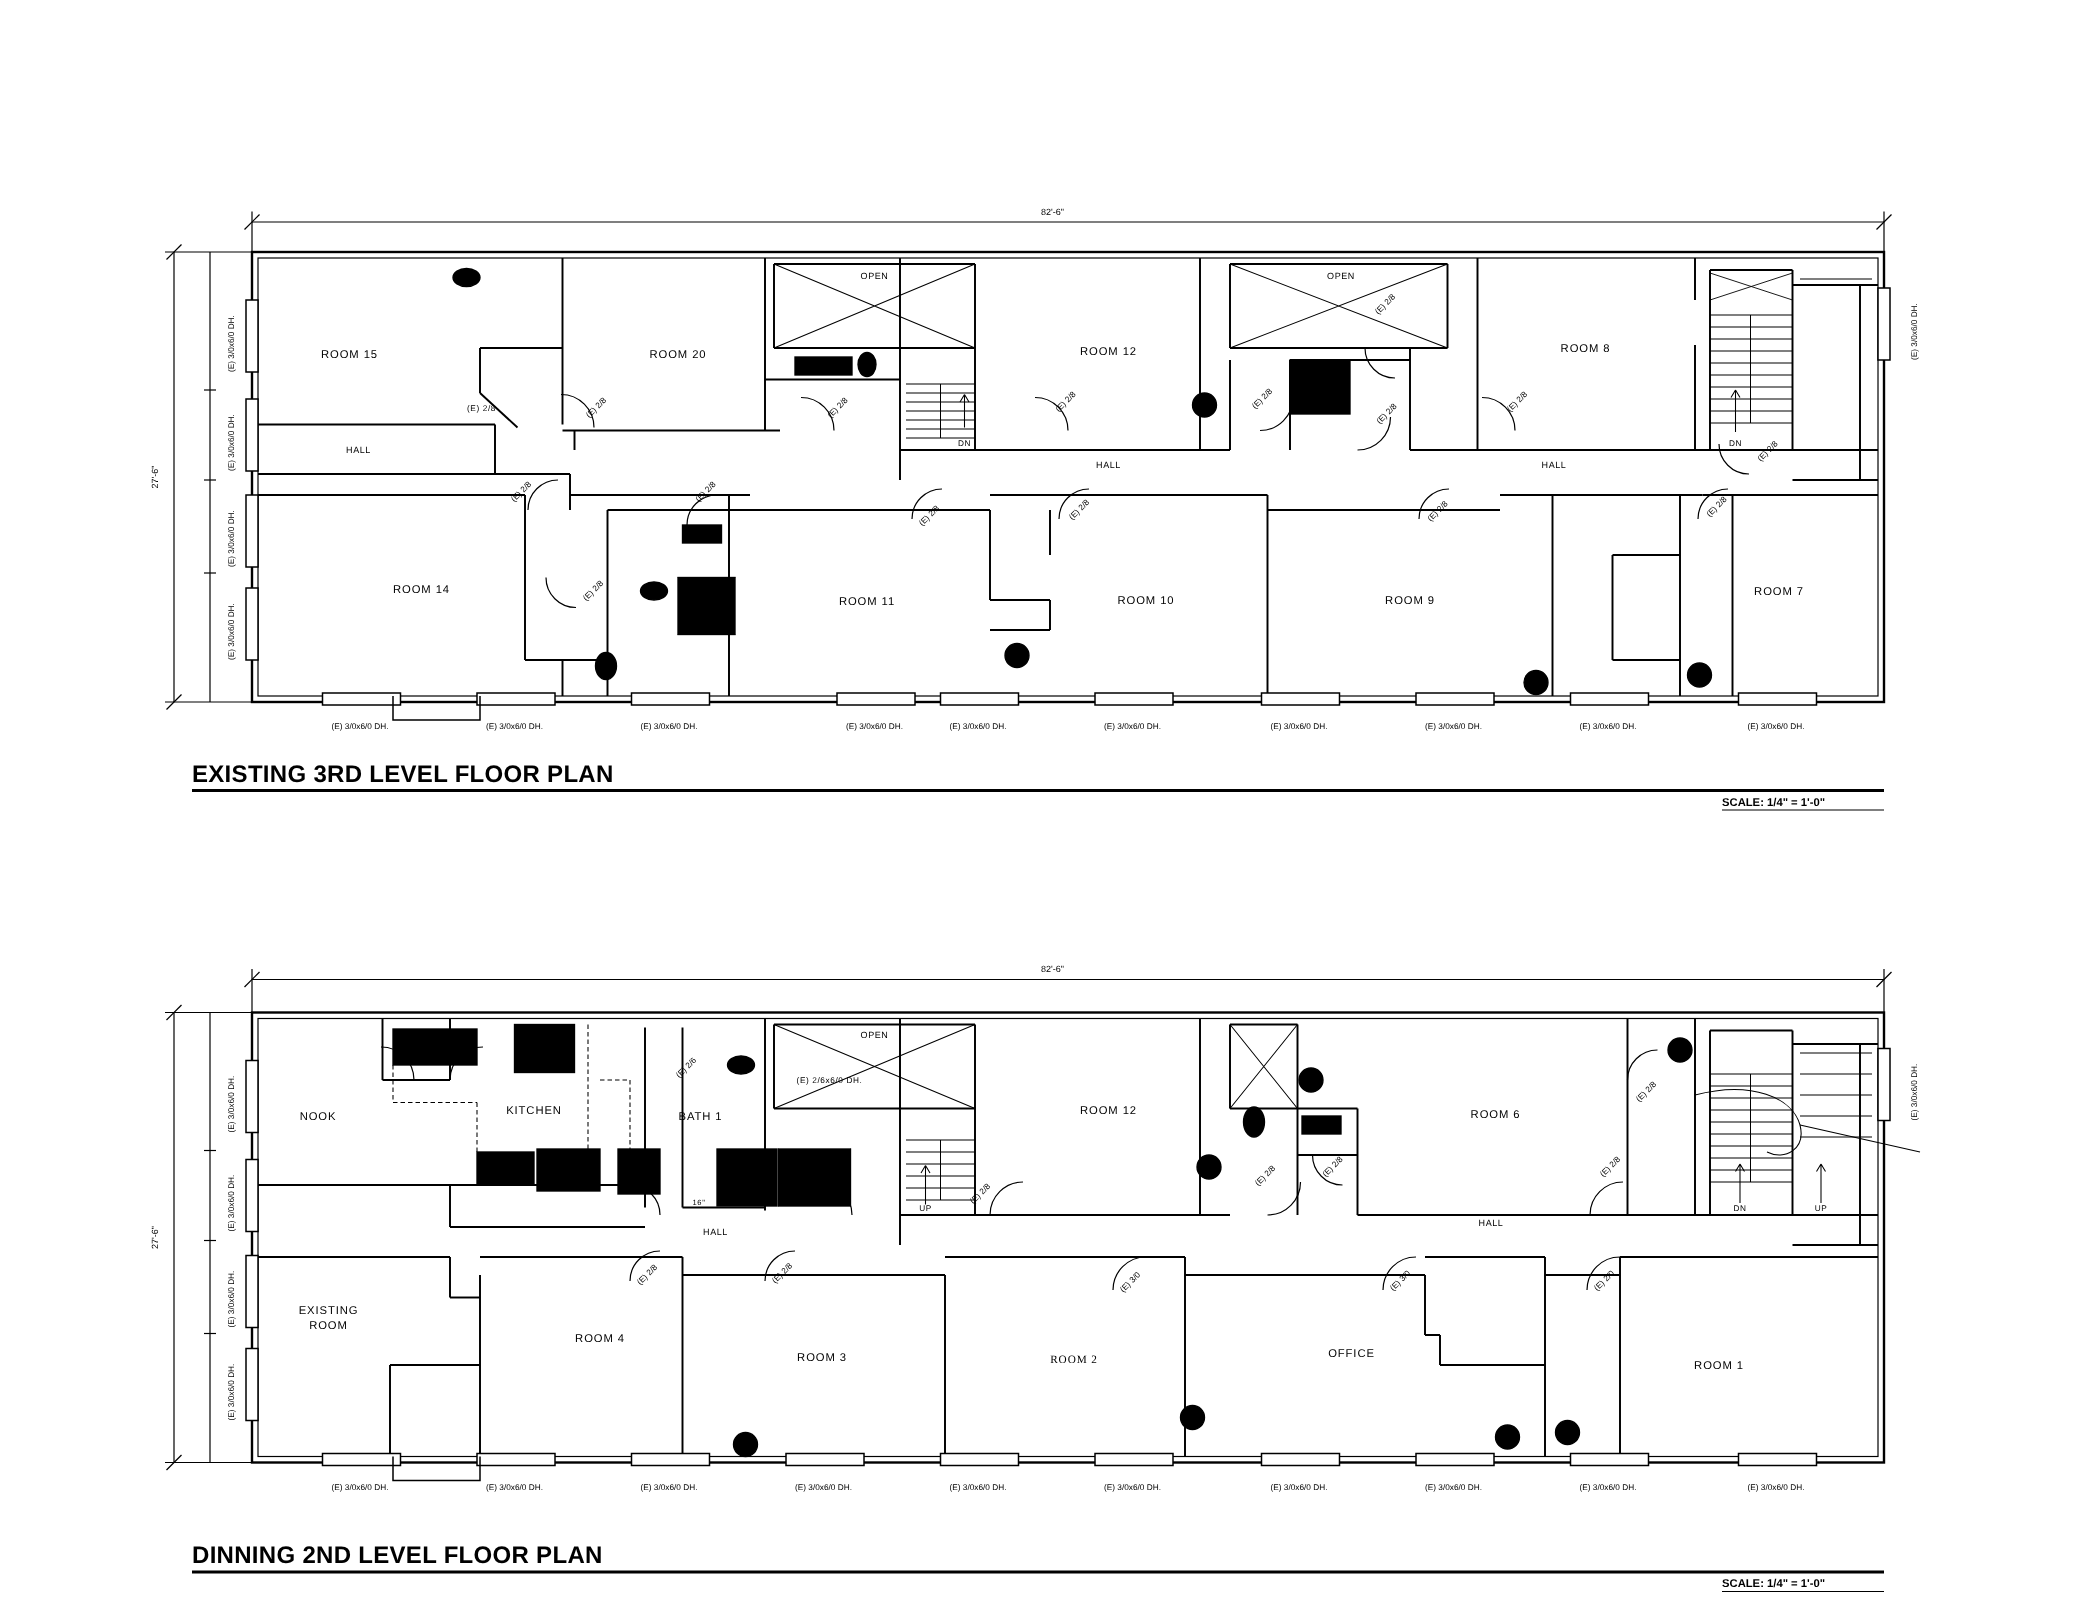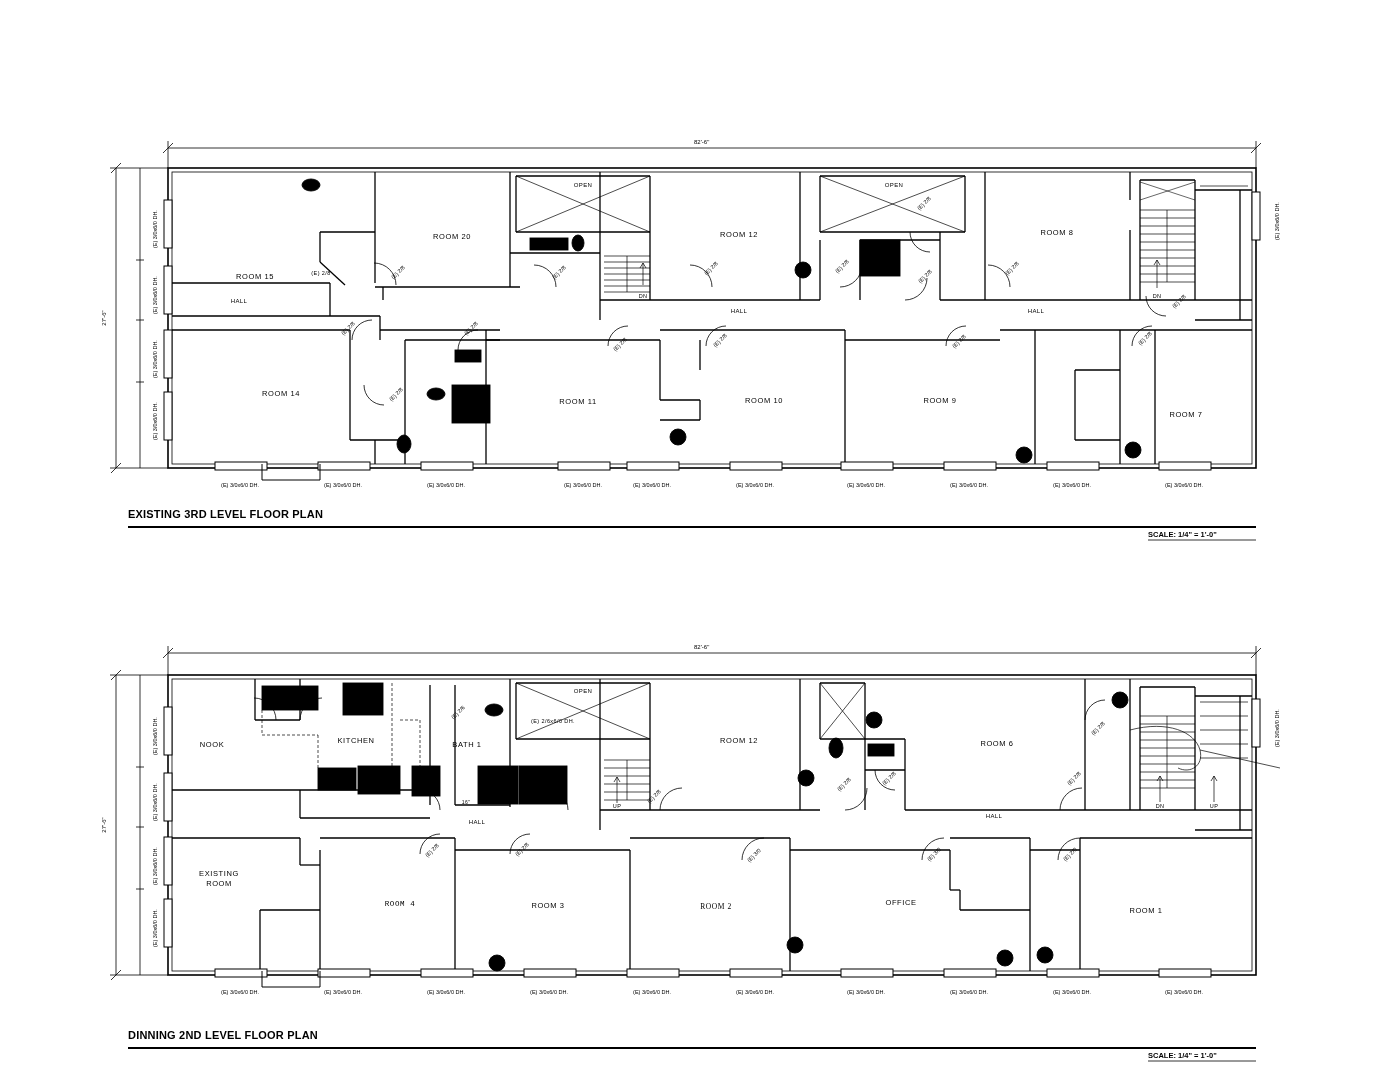--- a/index.html
+++ b/index.html
@@ -22,21 +22,21 @@
   .plan {
     position: absolute;
     left: 0;
     width: 1384px;
   }
   #plan-3rd { top: 0; height: 560px; }
   #plan-2nd { top: 520px; height: 560px; }
 
   .plan-title {
     position: absolute;
-    font-size: 11px;
+    font-size: 16px;
     font-weight: bold;
     letter-spacing: 0.2px;
     white-space: nowrap;
   }
   .scale-note {
     position: absolute;
     font-size: 7.5px;
     font-weight: bold;
     white-space: nowrap;
   }
@@ -305,29 +305,29 @@
     </g>
 
     <line x1="128" y1="527" x2="1256" y2="527" stroke="#000" stroke-width="2"></line>
     <line x1="1148" y1="540" x2="1256" y2="540" stroke="#000" stroke-width="0.8"></line>
   </svg>
 
   <div class="plan" id="plan-3rd">
     <div class="dim-label" style="left:692px; top:139px;">82'-6"</div>
     <div class="dim-label-v" style="left:84px; top:315px; width:40px; text-align:center;">27'-6"</div>
 
-    <div class="room-label" style="left:255px; top:236px;margin-top:40px;">ROOM 15</div>
+    <div class="room-label" style="left:233px; top:236px;">ROOM 15</div>
     <div class="room-label" style="left:452px; top:236px;">ROOM 20</div>
     <div class="room-label" style="left:739px; top:234px;">ROOM 12</div>
     <div class="room-label" style="left:1057px; top:232px;">ROOM 8</div>
     <div class="room-label" style="left:281px; top:393px;">ROOM 14</div>
     <div class="room-label" style="left:578px; top:401px;">ROOM 11</div>
     <div class="room-label" style="left:764px; top:400px;">ROOM 10</div>
     <div class="room-label" style="left:940px; top:400px;">ROOM 9</div>
-    <div class="room-label" style="left:1186px; top:414px;text-align:right;">ROOM 7</div>
+    <div class="room-label" style="left:1186px; top:394px;text-align:right;">ROOM 7</div>
 
     <div class="small-label" style="left:239px; top:301px;">HALL</div>
     <div class="small-label" style="left:739px; top:311px;">HALL</div>
     <div class="small-label" style="left:1036px; top:311px;">HALL</div>
 
     <div class="small-label" style="left:583px; top:185px; font-size:6px;">OPEN</div>
     <div class="small-label" style="left:894px; top:185px; font-size:6px;">OPEN</div>
 
     <div class="small-label" style="left:643px; top:296px; font-size:5.5px;">DN</div>
     <div class="small-label" style="left:1157px; top:296px; font-size:5.5px;">DN</div>
@@ -570,21 +570,21 @@
 
   <div class="plan" id="plan-2nd">
     <div class="dim-label" style="left:692px; top:124px;">82'-6"</div>
     <div class="dim-label-v" style="left:84px; top:302px; width:40px; text-align:center;">27'-6"</div>
 
     <div class="room-label" style="left:212px; top:224px;">NOOK</div>
     <div class="room-label" style="left:356px; top:220px;">KITCHEN</div>
     <div class="room-label" style="left:467px; top:224px;">BATH 1</div>
     <div class="room-label" style="left:739px; top:220px;">ROOM 12</div>
     <div class="room-label" style="left:997px; top:223px;">ROOM 6</div>
-    <div class="room-label" style="left:400px; top:384px;font-family:Liberation Mono, monospace;">ROOM 4</div>
+    <div class="room-label" style="left:400px; top:372px;">ROOM 4</div>
     <div class="room-label" style="left:548px; top:385px;text-align:right;">ROOM 3</div>
     <div class="room-label" style="left:716px; top:386px;font-family:Liberation Serif, serif;">ROOM 2</div>
     <div class="room-label" style="left:901px; top:382px;">OFFICE</div>
     <div class="room-label" style="left:1146px; top:390px;">ROOM 1</div>
 
     <div class="room-label two-line" style="left:219px; top:359px;">
       <span>EXISTING</span><br>
       <span>ROOM</span>
     </div>
 

